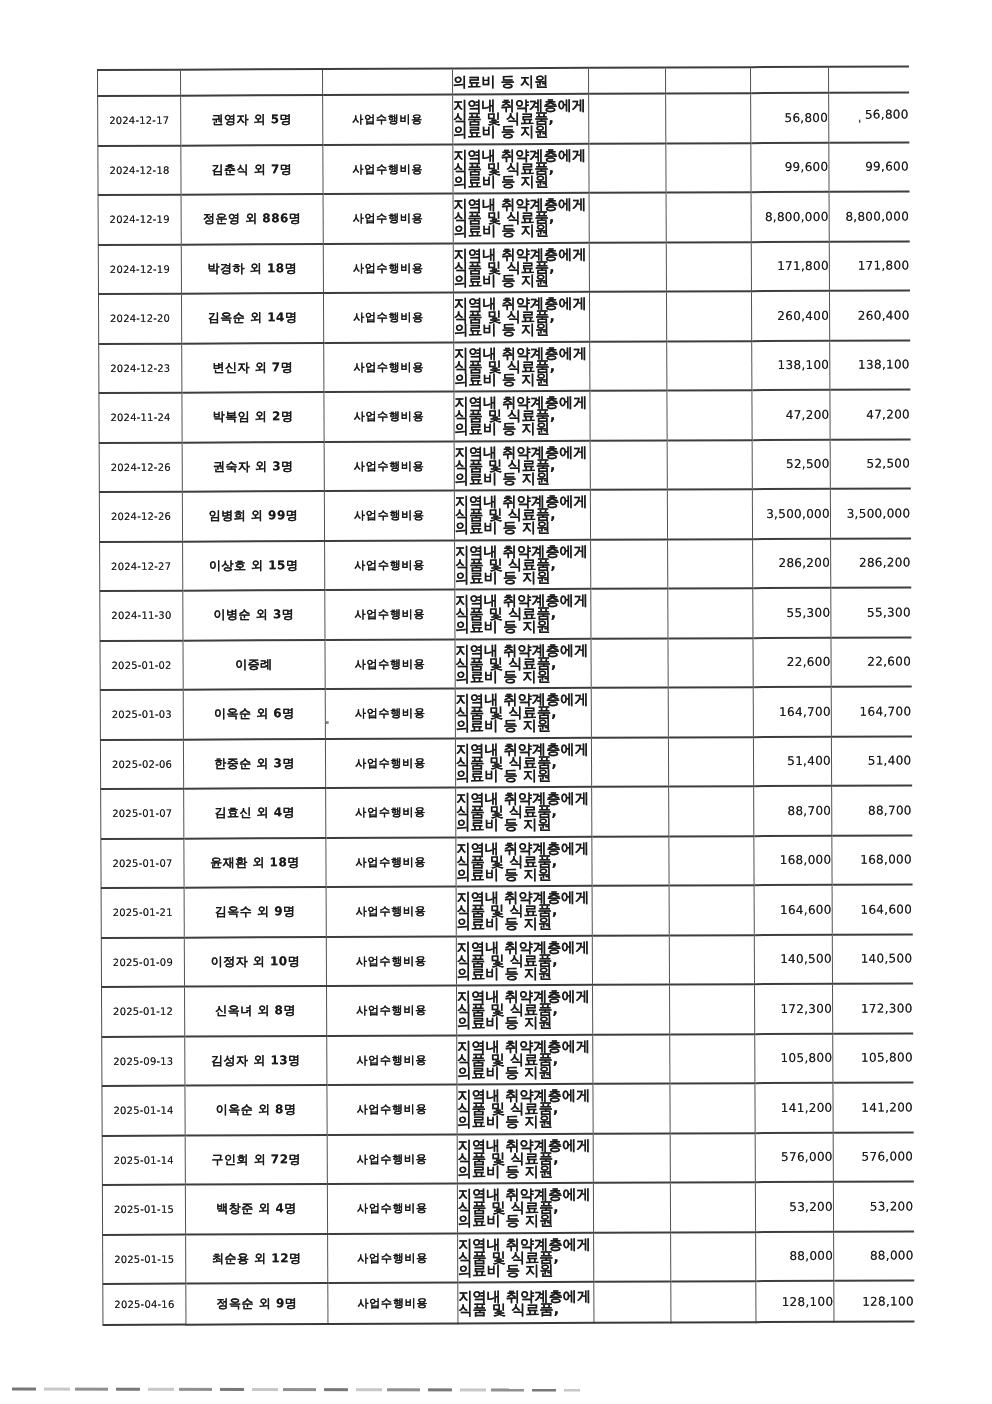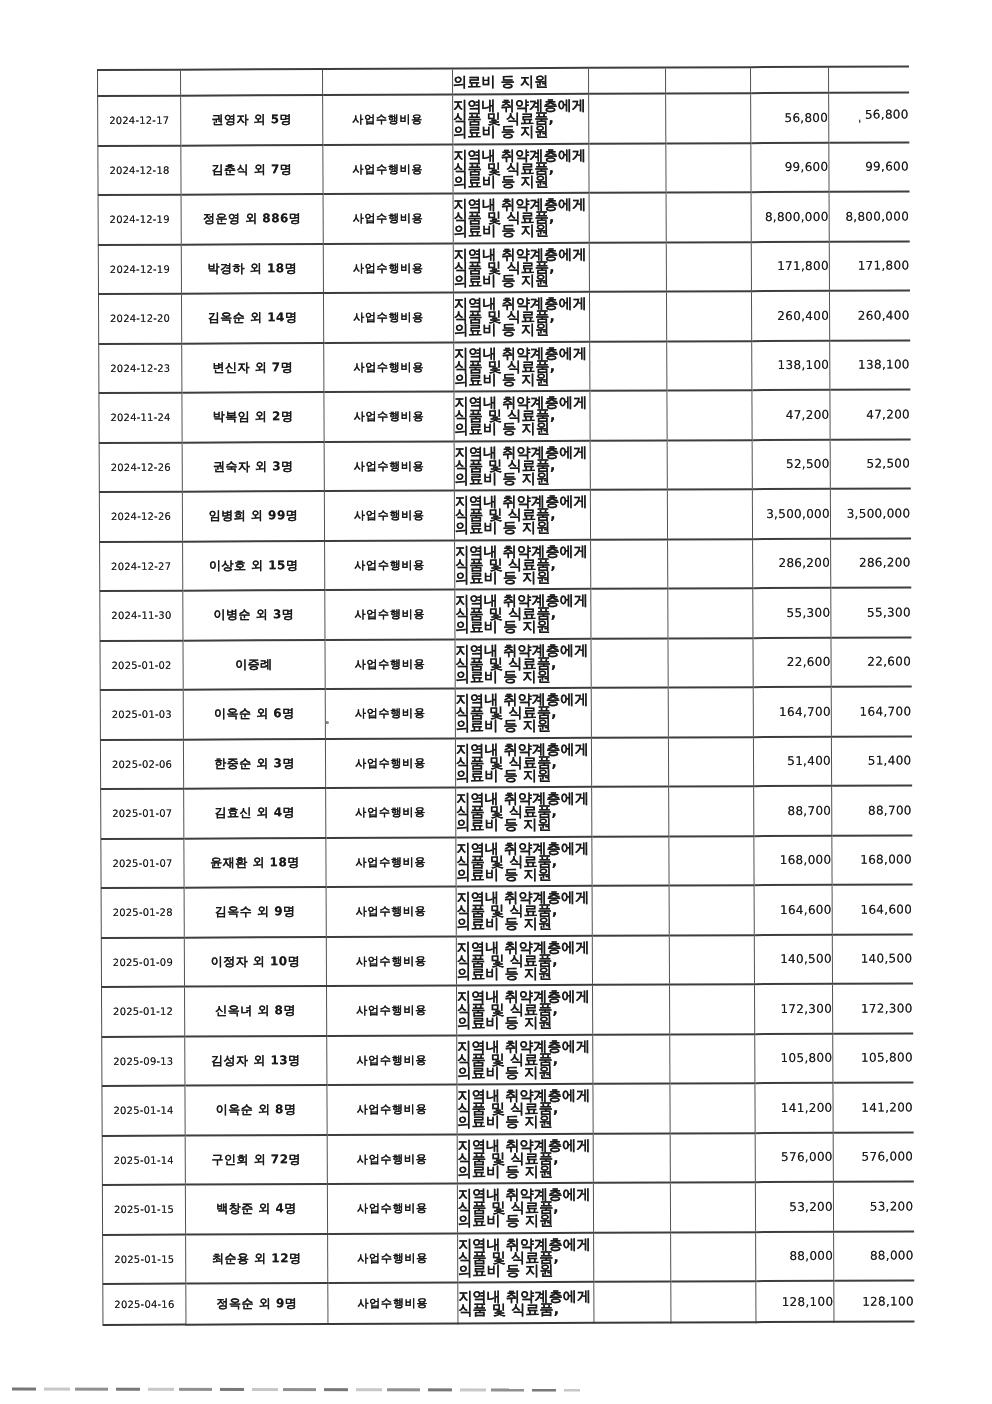--- a/index.html
+++ b/index.html
@@ -330,21 +330,21 @@
               <div>지역내 취약계층에게</div>
               <div>식품 및 식료품,</div>
               <div>의료비 등 지원</div>
             </td>
     <td class="c-e1"></td>
     <td class="c-e2"></td>
     <td class="c-amt c-amt1"><span>168,000</span></td>
     <td class="c-amt c-amt2"><span>168,000</span></td>
   </tr>
           <tr>
-    <td class="c-date"><span>2025-01-28</span></td>
+    <td class="c-date"><span>2025-01-21</span></td>
     <td class="c-name"><span>김옥수 외 9명</span></td>
     <td class="c-cat"><span>사업수행비용</span></td>
     <td class="c-desc">
               <div>지역내 취약계층에게</div>
               <div>식품 및 식료품,</div>
               <div>의료비 등 지원</div>
             </td>
     <td class="c-e1"></td>
     <td class="c-e2"></td>
     <td class="c-amt c-amt1"><span>164,600</span></td>

